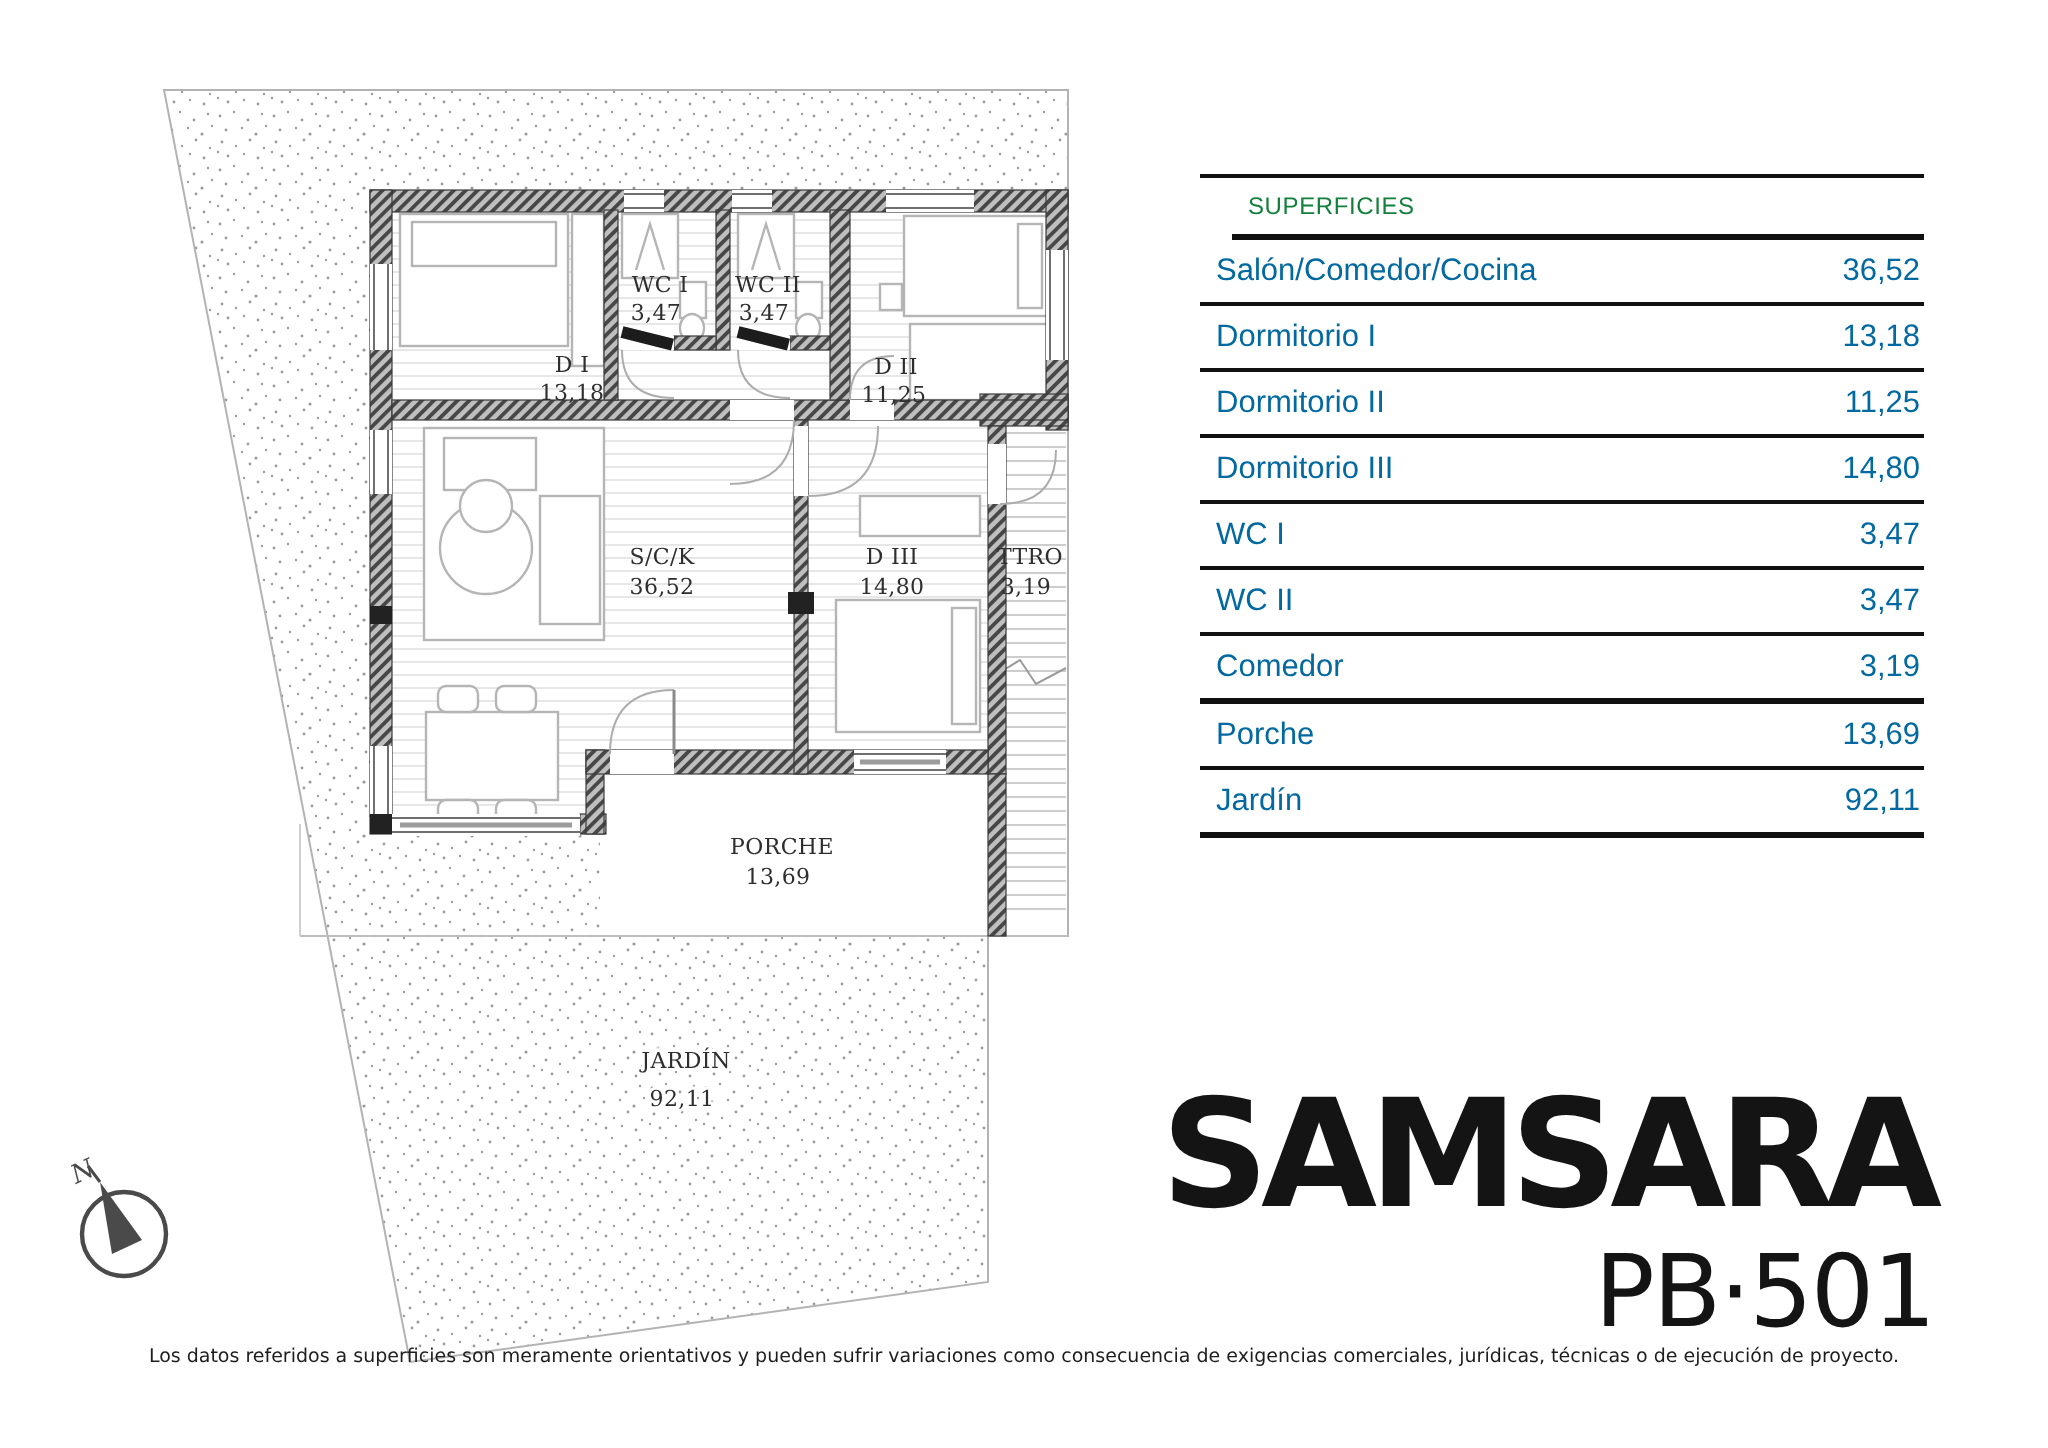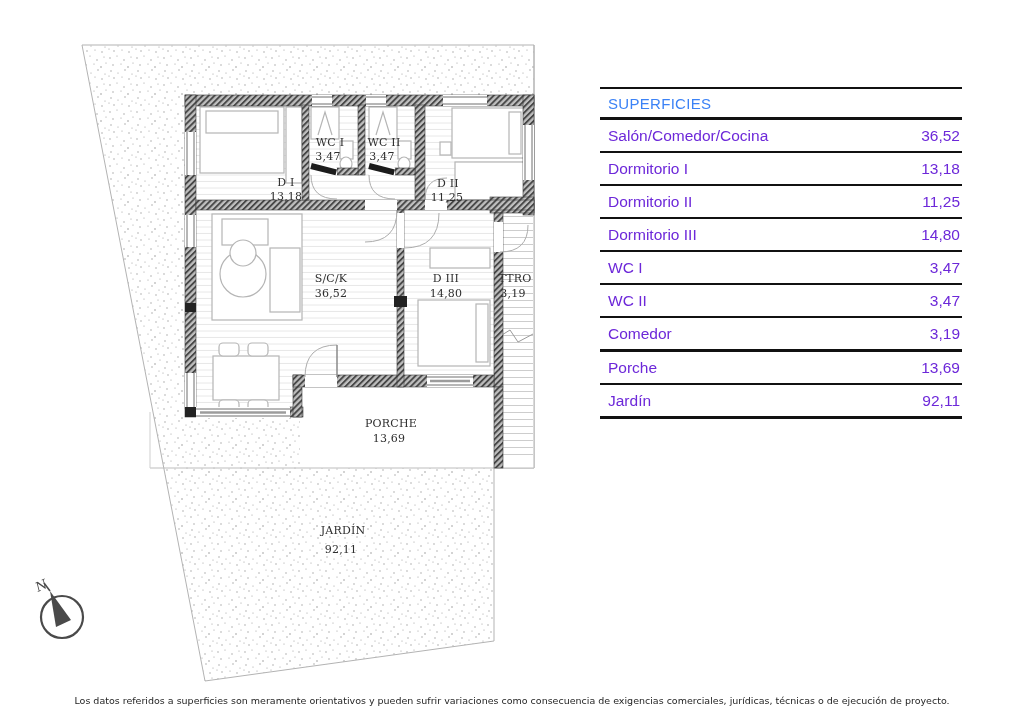--- a/index.html
+++ b/index.html
@@ -3,36 +3,36 @@
 <meta charset="utf-8">
 <style>
   html,body{margin:0;padding:0;background:#ffffff;}
   .page{position:relative;width:1024px;height:724px;background:#ffffff;overflow:hidden;
         font-family:"Liberation Sans",sans-serif;color:#1a1a1a;}
   .plan-svg{position:absolute;left:0;top:0;}
 
   
   .surf-table{position:absolute;left:600px;top:87px;width:362px;border-top:2px solid #111;}
   .surf-header{height:28px;display:flex;align-items:center;padding-left:8px;
-               border-bottom:3px solid #111;font-size:15px;letter-spacing:.3px;color:#3b82f6;}
+               border-bottom:3px solid #111;font-size:12px;letter-spacing:.3px;color:#15803d;margin-left:16px;}
   .surf-row{height:31px;display:flex;align-items:center;justify-content:space-between;
-            padding:0 2px 0 8px;border-bottom:2px solid #111;font-size:15.5px;color:#6d28d9;}
+            padding:0 2px 0 8px;border-bottom:2px solid #111;font-size:15.5px;color:#0369a1;}
   .surf-row.b3{border-bottom-width:3px;}
   .surf-row.total{height:28px;font-weight:bold;border-bottom:3px solid #111;}
   .surf-label{white-space:nowrap;}
   .surf-value{white-space:nowrap;}
 
   
   .brand{position:absolute;left:556px;top:540px;width:411px;text-align:right;
          font-family:"DejaVu Sans",sans-serif;color:#141414;}
   .brand-name{font-size:75px;line-height:1.0;font-weight:bold;letter-spacing:-4px;white-space:nowrap;}
   .brand-model{font-size:50px;line-height:1.0;font-weight:normal;letter-spacing:-1px;margin-top:6px;white-space:nowrap;}
 
   
-  .footer{position:absolute;left:0;top:695px;width:1024px;text-align:center;
+  .footer{position:absolute;left:0;top:673px;width:1024px;text-align:center;
           font-size:9.5px;color:#1e1e1e;font-family:"DejaVu Sans",sans-serif;}
 </style>
 </head>
 <body>
 
 <div class="page">
 
   <svg class="plan-svg" width="580" height="695" viewBox="0 0 580 695">
     <defs>
       <pattern id="stip" width="27" height="27" patternUnits="userSpaceOnUse">
@@ -267,16 +267,20 @@
     <div class="surf-row">
       <span class="surf-label">Porche</span>
       <span class="surf-value">13,69</span>
     </div>
     <div class="surf-row b3">
       <span class="surf-label">Jardín</span>
       <span class="surf-value">92,11</span>
     </div>
   </div>
 
+  <div class="brand">
+    <div class="brand-name">SAMSARA</div>
+    <div class="brand-model">PB·501</div>
+  </div>
 
   <div class="footer">Los datos referidos a superficies son meramente orientativos y pueden sufrir variaciones como consecuencia de exigencias comerciales, jurídicas, técnicas o de ejecución de proyecto.</div>
 
 </div>
 
 </body></html>

